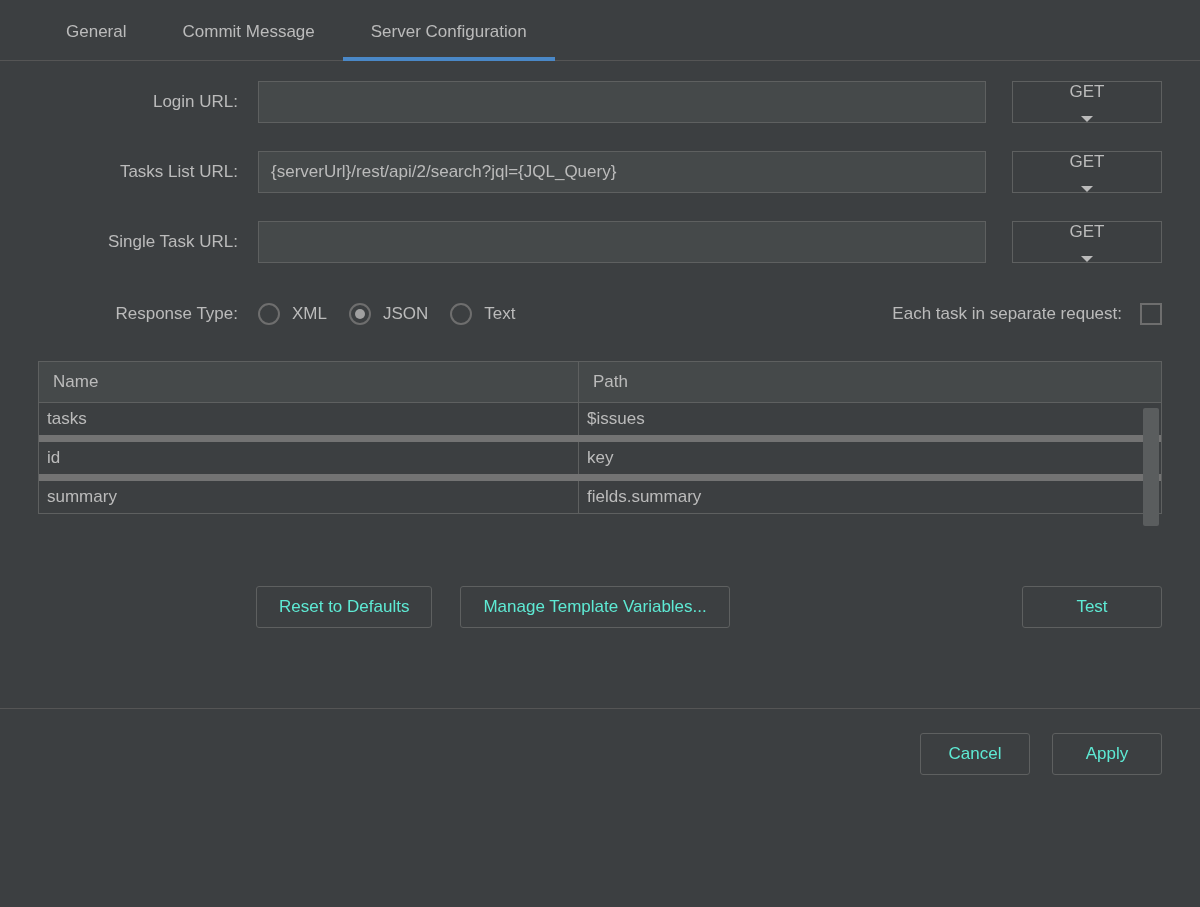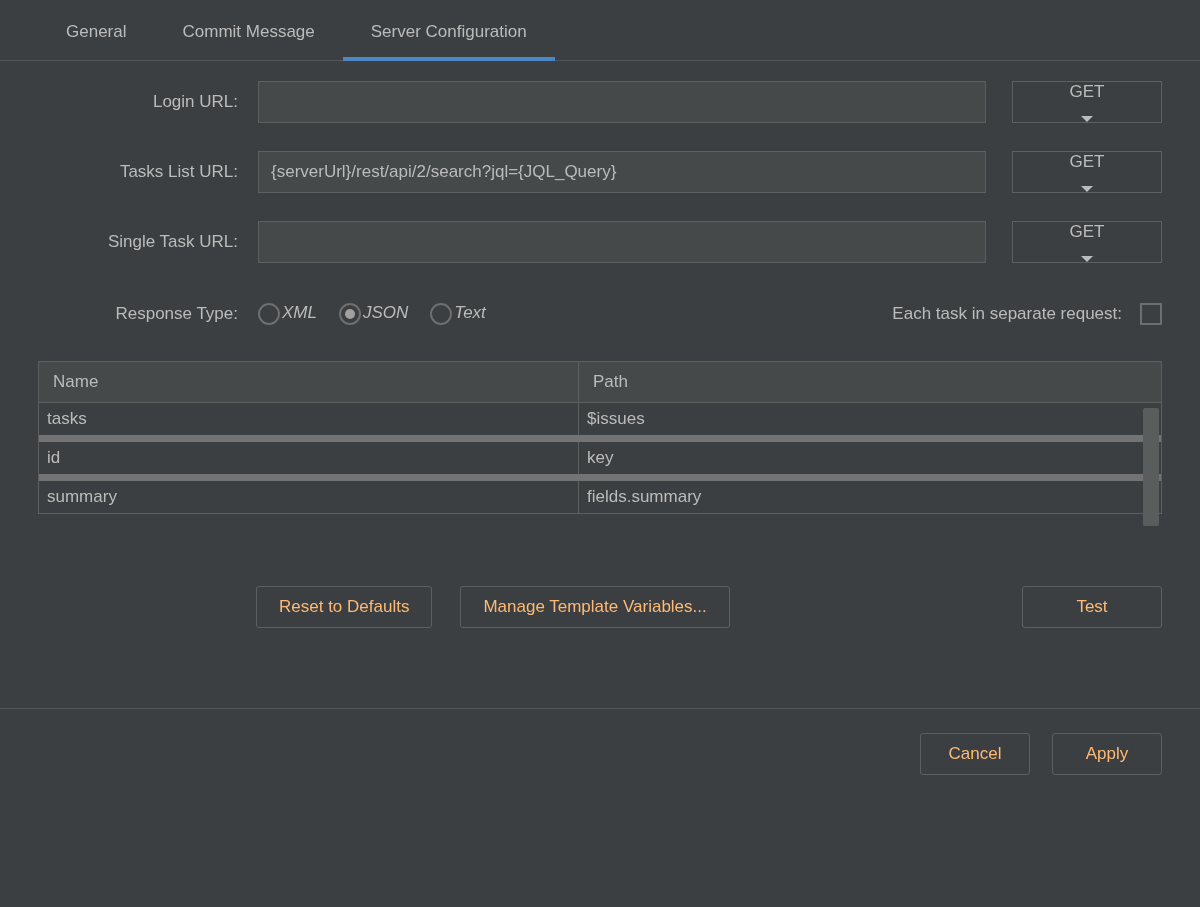--- a/index.html
+++ b/index.html
@@ -92,24 +92,23 @@
       margin-top: 40px;
       margin-bottom: 36px;
     }
     .radio-group {
       display: flex;
       align-items: center;
       gap: 22px;
     }
     .radio-option {
       display: flex;
-      align-items: flex-start;
-      gap: 2px;
-      cursor: pointer;
-      font-style: italic;
+      align-items: center;
+      gap: 12px;
+      cursor: pointer;
     }
     .radio-circle {
       width: 22px;
       height: 22px;
       border: 2px solid #6e6e6e;
       border-radius: 50%;
       display: flex;
       align-items: center;
       justify-content: center;
     }
@@ -189,21 +188,21 @@
     }
     .action-buttons {
       display: flex;
       gap: 28px;
       margin-top: 72px;
       padding-left: 218px;
     }
     .btn {
       background: #3c3f41;
       border: 1px solid #5e6060;
-      color: #fdba74;
+      color: #5eead4;
       padding: 10px 22px;
       font-size: 17px;
       font-family: inherit;
       cursor: pointer;
       border-radius: 3px;
     }
     .btn.primary {
       background: #365880;
       border-color: #4a688a;
     }

